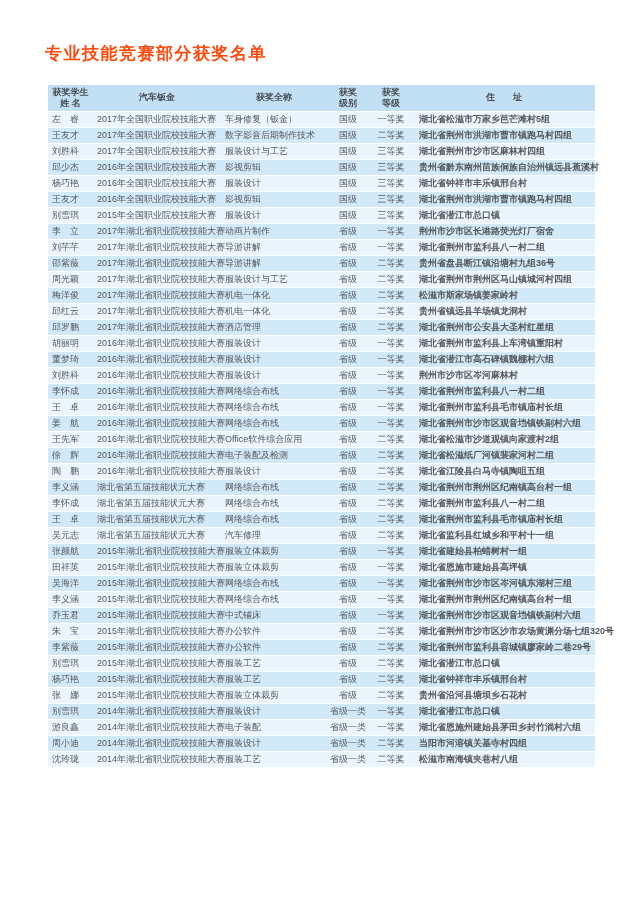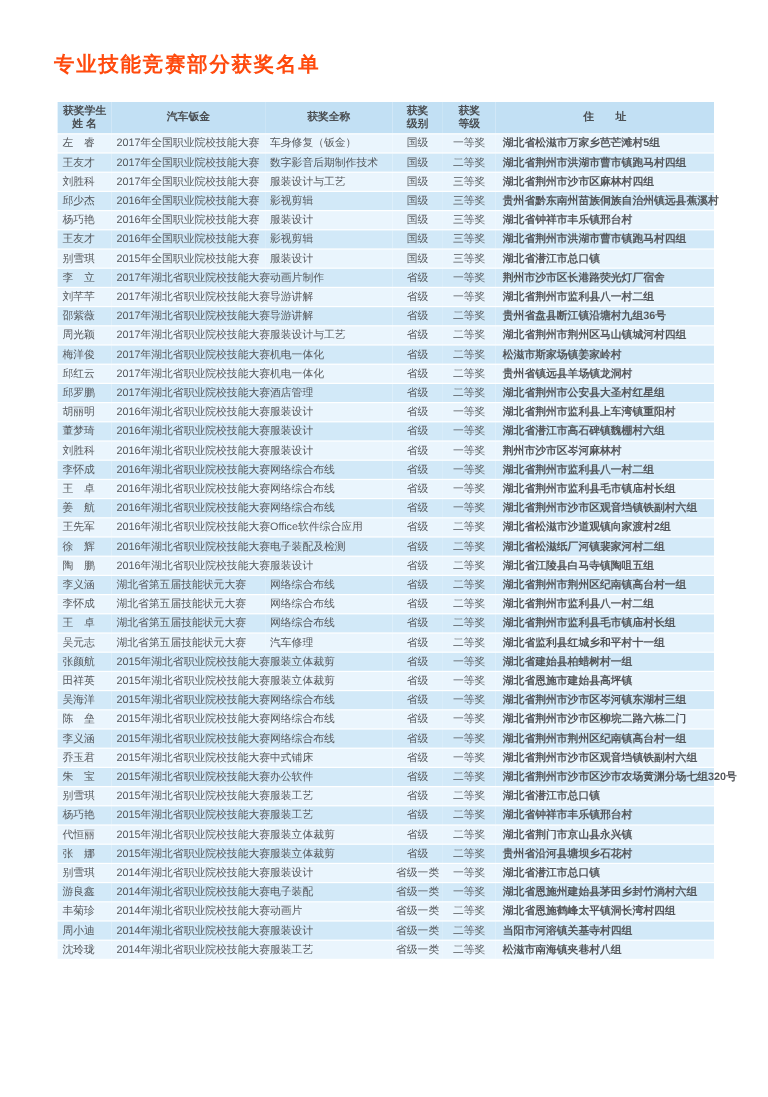--- a/index.html
+++ b/index.html
@@ -313,28 +313,20 @@
         </tr>
         <tr>
           <td>吴海洋</td>
           <td>2015年湖北省职业院校技能大赛</td>
           <td>网络综合布线</td>
           <td>省级</td>
           <td>一等奖</td>
           <td>湖北省荆州市沙市区岑河镇东湖村三组</td>
         </tr>
         <tr>
-          <td>陈　垒</td>
-          <td>2015年湖北省职业院校技能大赛</td>
-          <td>网络综合布线</td>
-          <td>省级</td>
-          <td>一等奖</td>
-          <td>湖北省荆州市沙市区柳垸二路六栋二门</td>
-        </tr>
-        <tr>
           <td>李义涵</td>
           <td>2015年湖北省职业院校技能大赛</td>
           <td>网络综合布线</td>
           <td>省级</td>
           <td>一等奖</td>
           <td>湖北省荆州市荆州区纪南镇高台村一组</td>
         </tr>
         <tr>
           <td>乔玉君</td>
           <td>2015年湖北省职业院校技能大赛</td>
@@ -345,42 +337,42 @@
         </tr>
         <tr>
           <td>朱　宝</td>
           <td>2015年湖北省职业院校技能大赛</td>
           <td>办公软件</td>
           <td>省级</td>
           <td>二等奖</td>
           <td>湖北省荆州市沙市区沙市农场黄渊分场七组320号</td>
         </tr>
         <tr>
+          <td>李紫薇</td>
+          <td>2015年湖北省职业院校技能大赛</td>
+          <td>办公软件</td>
+          <td>省级</td>
+          <td>二等奖</td>
+          <td>湖北省荆州市监利县容城镇廖家岭二巷29号</td>
+        </tr>
+        <tr>
           <td>别雪琪</td>
           <td>2015年湖北省职业院校技能大赛</td>
           <td>服装工艺</td>
           <td>省级</td>
           <td>二等奖</td>
           <td>湖北省潜江市总口镇</td>
         </tr>
         <tr>
           <td>杨巧艳</td>
           <td>2015年湖北省职业院校技能大赛</td>
           <td>服装工艺</td>
           <td>省级</td>
           <td>二等奖</td>
           <td>湖北省钟祥市丰乐镇邢台村</td>
-        </tr>
-        <tr>
-          <td>代恒丽</td>
-          <td>2015年湖北省职业院校技能大赛</td>
-          <td>服装立体裁剪</td>
-          <td>省级</td>
-          <td>二等奖</td>
-          <td>湖北省荆门市京山县永兴镇</td>
         </tr>
         <tr>
           <td>张　娜</td>
           <td>2015年湖北省职业院校技能大赛</td>
           <td>服装立体裁剪</td>
           <td>省级</td>
           <td>二等奖</td>
           <td>贵州省沿河县塘坝乡石花村</td>
         </tr>
         <tr>
@@ -391,28 +383,20 @@
           <td>一等奖</td>
           <td>湖北省潜江市总口镇</td>
         </tr>
         <tr>
           <td>游良鑫</td>
           <td>2014年湖北省职业院校技能大赛</td>
           <td>电子装配</td>
           <td>省级一类</td>
           <td>一等奖</td>
           <td>湖北省恩施州建始县茅田乡封竹淌村六组</td>
-        </tr>
-        <tr>
-          <td>丰菊珍</td>
-          <td>2014年湖北省职业院校技能大赛</td>
-          <td>动画片</td>
-          <td>省级一类</td>
-          <td>二等奖</td>
-          <td>湖北省恩施鹤峰太平镇洞长湾村四组</td>
         </tr>
         <tr>
           <td>周小迪</td>
           <td>2014年湖北省职业院校技能大赛</td>
           <td>服装设计</td>
           <td>省级一类</td>
           <td>二等奖</td>
           <td>当阳市河溶镇关基寺村四组</td>
         </tr>
         <tr>

